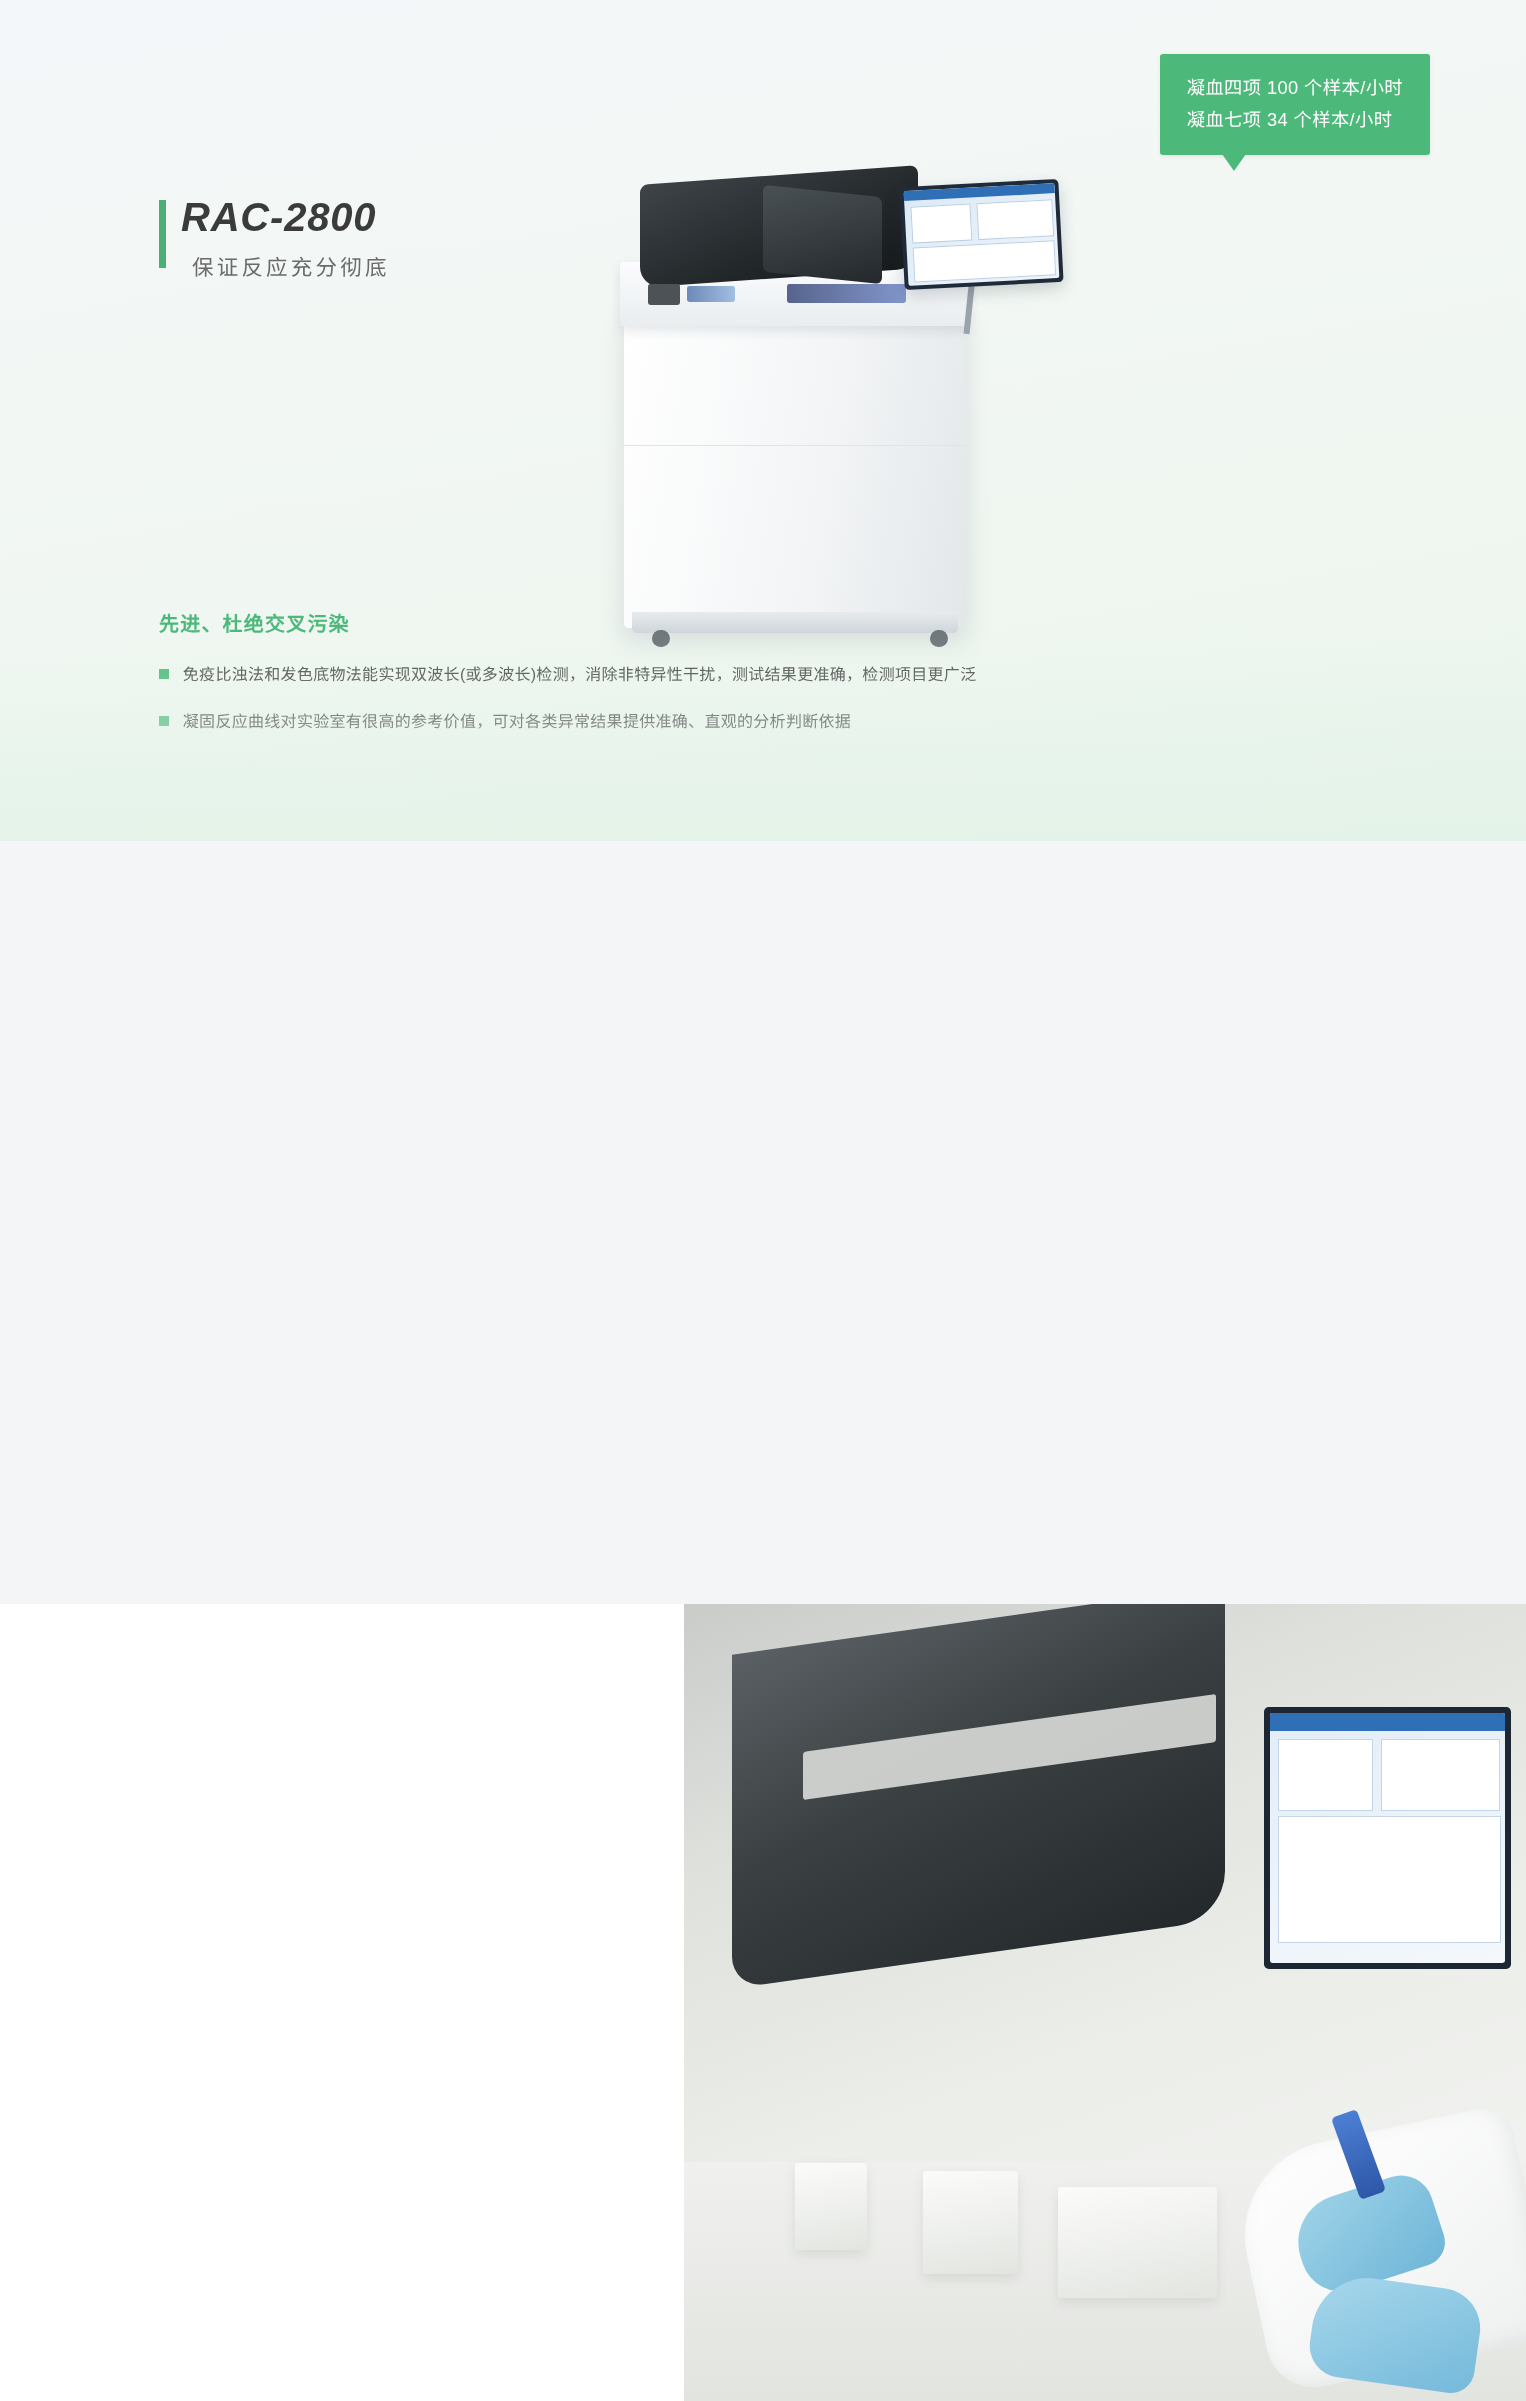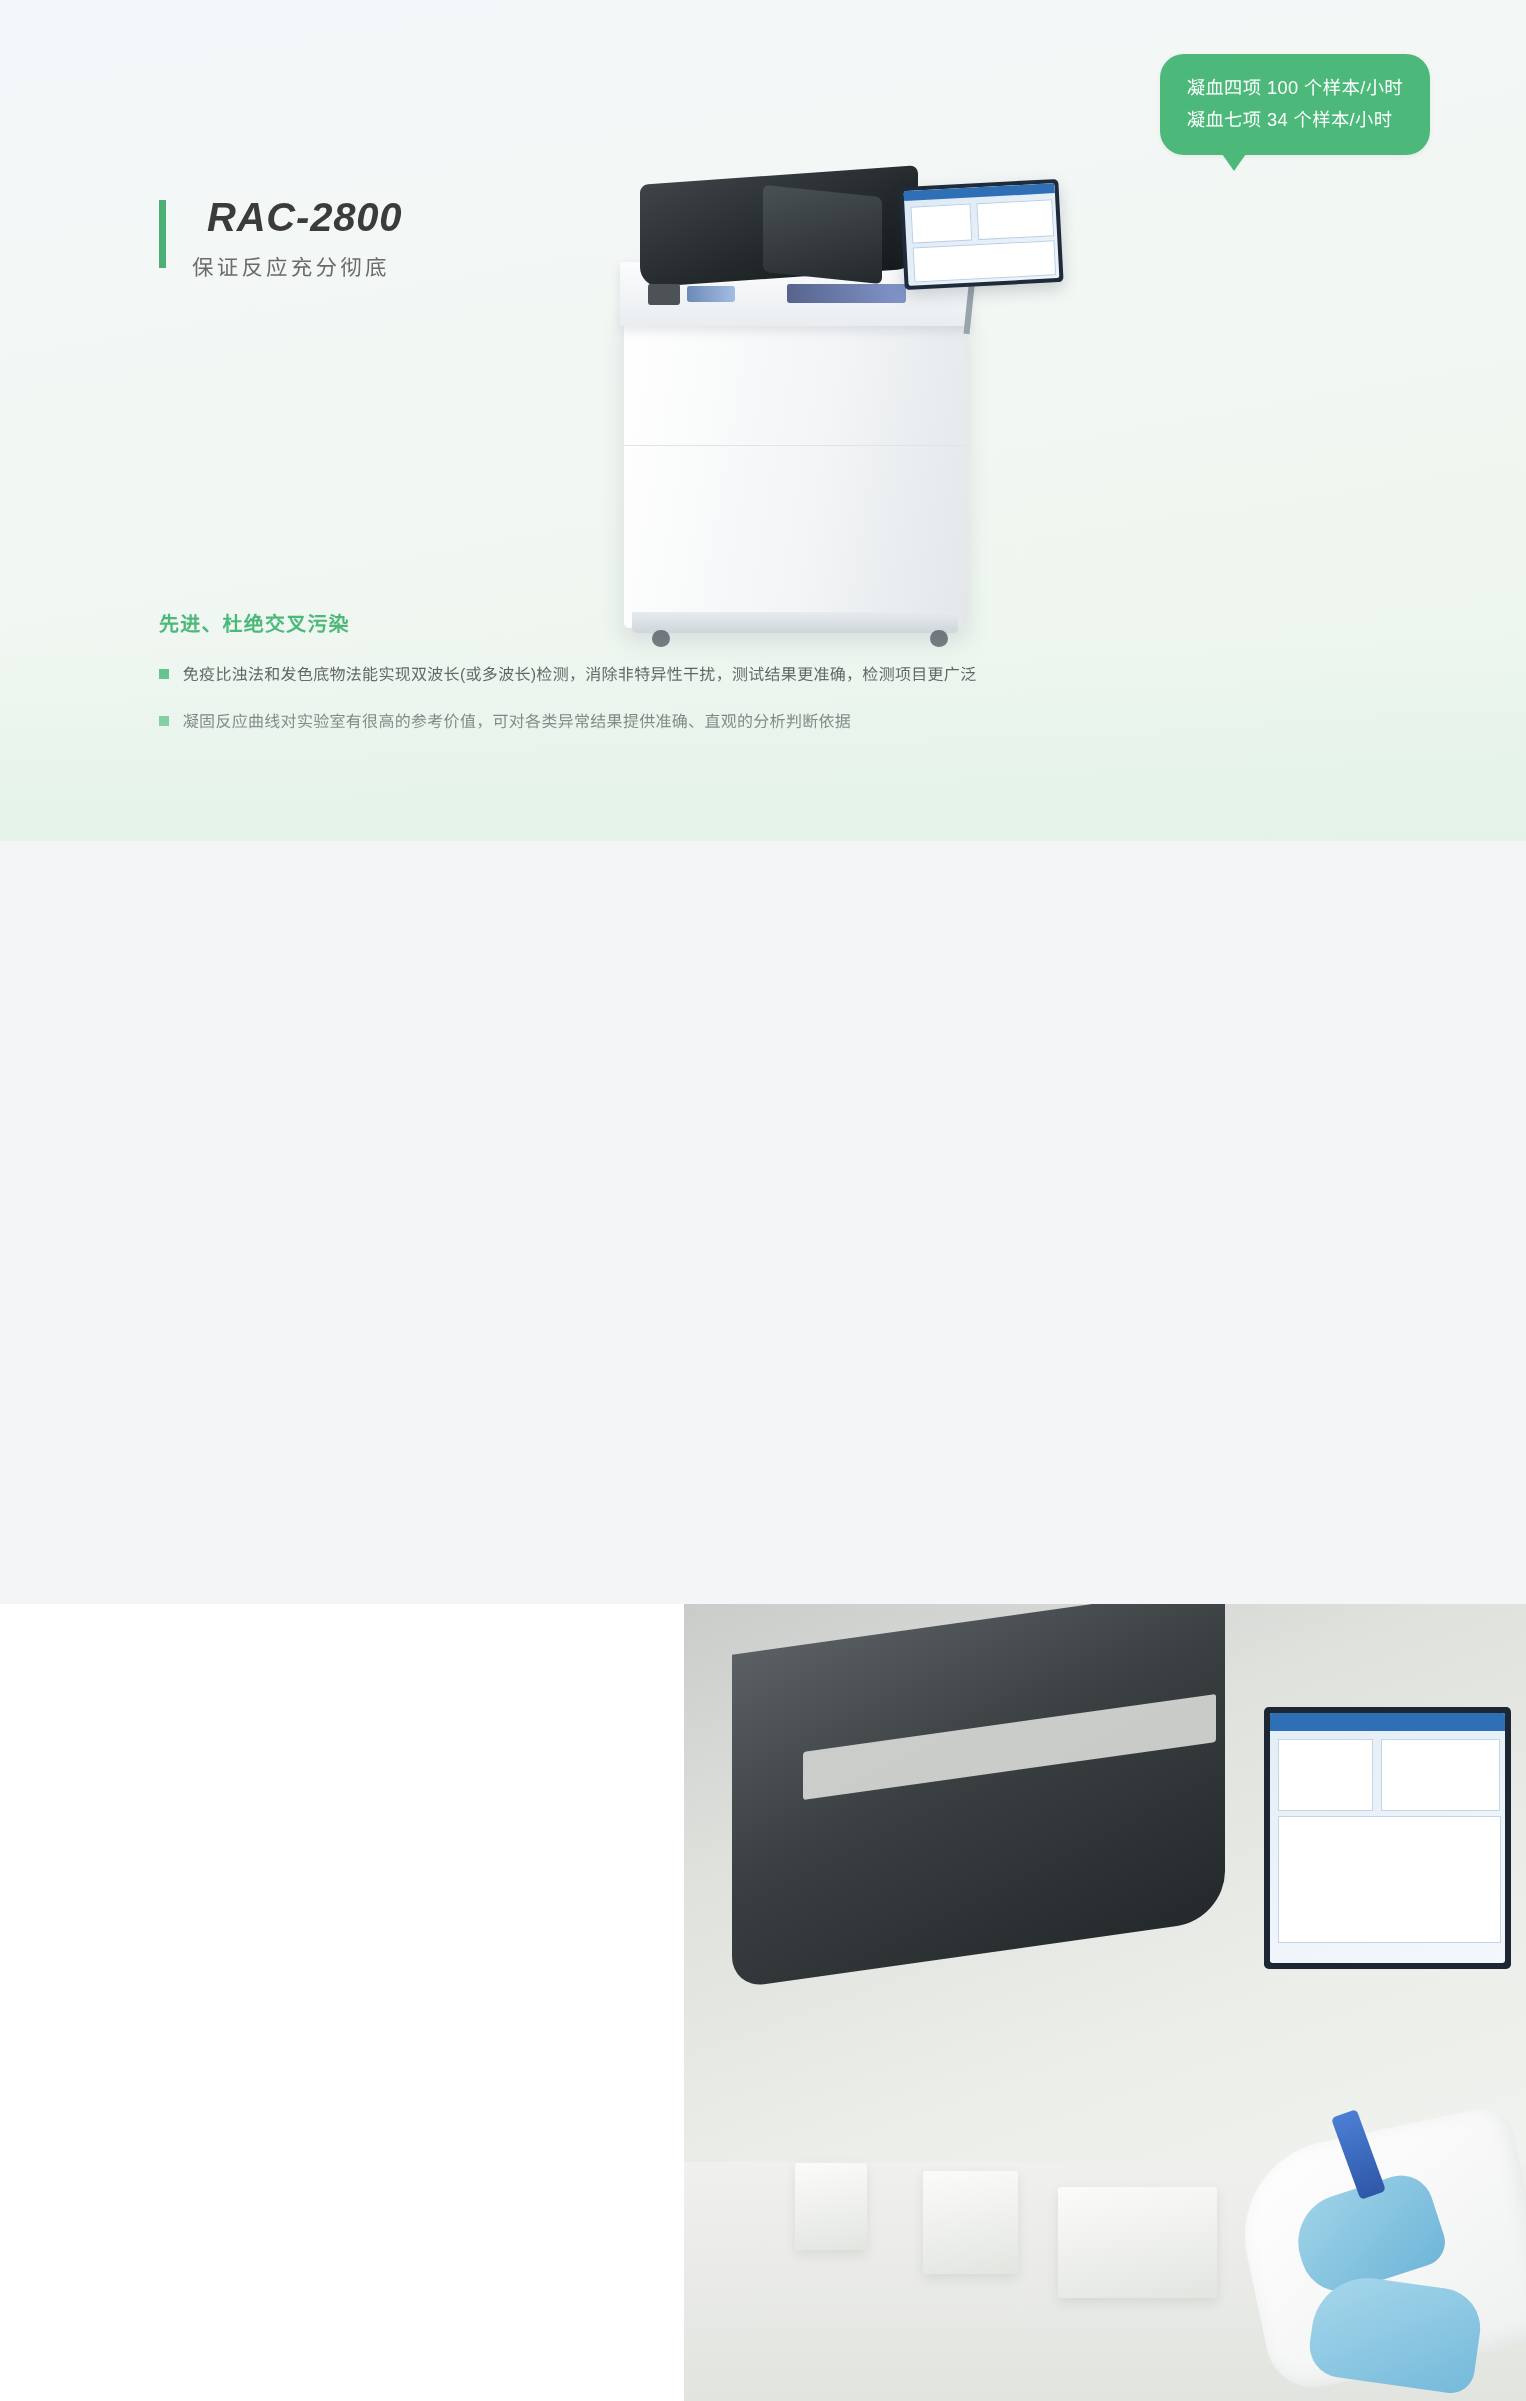--- a/index.html
+++ b/index.html
@@ -21,33 +21,33 @@
   }
   .sec1:after{
     content:"";position:absolute;left:0;bottom:0;width:100%;height:207px;
     background:linear-gradient(180deg,rgba(232,244,236,0) 0%,rgba(228,243,233,.9) 100%);
     pointer-events:none;
   }
 
   .title-block{position:absolute;left:159px;top:195px;}
   .title-bar{position:absolute;left:0;top:4.8px;width:7.2px;height:68px;background:#4caf73;}
   .model-name{
-    margin-left:48px;
+    margin-left:22px;
     font-size:40px;font-style:italic;font-weight:bold;letter-spacing:0.8px;
     color:#3b3b3b;line-height:1.1;
   }
   .model-sub{
     margin-left:33px;margin-top:11px;
     font-size:21.5px;color:#6b6b6b;letter-spacing:3.2px;
   }
 
   
   .bubble{
     position:absolute;right:97px;top:54px;
-    background:#4cb97a;color:#fff;border-radius:24px;
+    background:#4cb97a;color:#fff;border-radius:3px;
     padding:17.5px 27px 19px 27px;
     line-height:1.75;font-size:18.3px;letter-spacing:0.4px;
     box-shadow:0 1.6px 4.8px rgba(0,0,0,.06);
   }
   .bubble:after{
     content:"";position:absolute;left:62px;bottom:-16px;
     border-width:17.5px 12.7px 0 12.7px;border-style:solid;
     border-color:#4cb97a transparent transparent transparent;
   }
 

